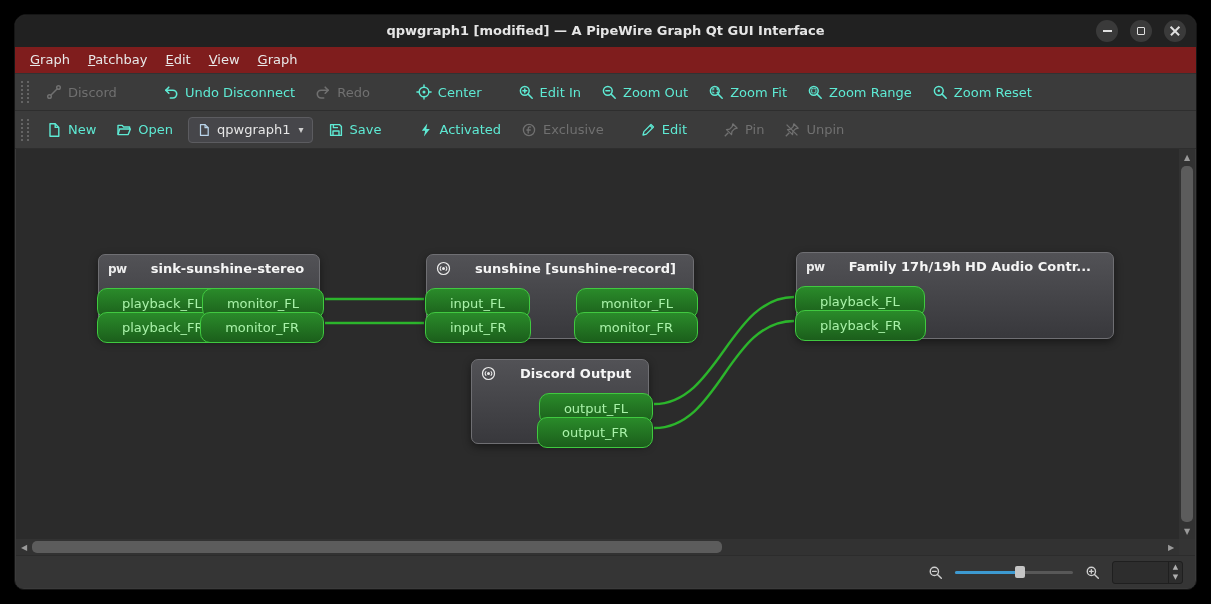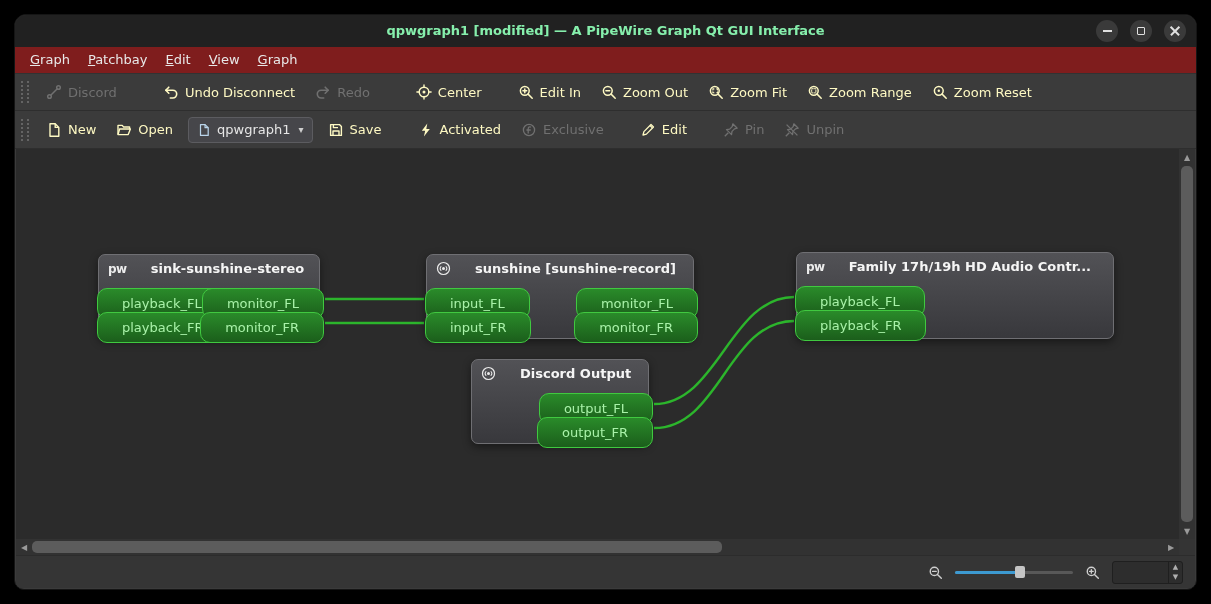--- a/index.html
+++ b/index.html
@@ -6,21 +6,21 @@
   html,body { width:1211px; height:604px; background:#000; overflow:hidden;
               font-family:"DejaVu Sans","Liberation Sans",sans-serif; }
 
   .window { position:absolute; left:14px; top:14px; width:1183px; height:576px;
             background:#3b3b3b; border-radius:12px 12px 10px 10px; overflow:hidden;
             border:1px solid #151515; }
 
   
   .titlebar { position:absolute; left:0; top:0; right:0; height:32px; background:#212121; }
   .titlebar .title { position:absolute; left:0; right:0; top:0; height:32px; line-height:32px;
-                     text-align:center; color:#86efac; font-size:13px; font-weight:bold; }
+                     text-align:center; color:#e5e5e5; font-size:13px; font-weight:bold; }
   .winbtns { position:absolute; right:10px; top:5px; display:flex; gap:12px; }
   .winbtn { width:22px; height:22px; border-radius:50%; background:#3a3a3a;
             display:flex; align-items:center; justify-content:center; }
   .g-min { width:9px; height:1.5px; background:#e0e0e0; }
   .g-max { width:8px; height:8px; border:1.3px solid #e0e0e0; border-radius:1px; }
   .g-close { position:relative; width:10px; height:10px; }
   .g-close i { position:absolute; left:-1px; top:4.3px; width:12px; height:1.5px; background:#e0e0e0; }
   .g-close i:first-child { transform:rotate(45deg); }
   .g-close i:last-child  { transform:rotate(-45deg); }
 
@@ -31,21 +31,21 @@
   .menu-item::first-letter { text-decoration:underline; }
 
   
   .toolbar { position:absolute; left:0; right:0; display:flex; align-items:center;
              background:#3b3b3b; padding:0 4px; gap:2px; border-bottom:1px solid #2e2e2e; }
   .toolbar.row1 { top:59px;  height:37px; }
   .toolbar.row2 { top:96px;  height:38px; }
   .grip { width:8px; height:22px; margin:0 6px 0 2px;
           border-left:2px dotted #646464; border-right:2px dotted #646464; }
   .tbtn { display:flex; align-items:center; gap:6px; height:28px; padding:0 9px;
-          color:#fef9c3; font-size:13px; border-radius:4px; white-space:nowrap; }
+          color:#5eead4; font-size:13px; border-radius:4px; white-space:nowrap; }
   .tbtn.disabled { color:#707070; }
   .tbtn .icon { display:flex; }
   .spacer { width:24px; }
   .spacer.sm { width:14px; }
   .combo { display:flex; align-items:center; gap:6px; height:26px; padding:0 8px; margin:0 4px;
            background:#46464a; border:1px solid #5c5c60; border-radius:4px;
            color:#e6e6e6; font-size:13px; }
   .combo .arrow { color:#cfcfcf; font-size:10px; margin-left:2px; }
 
   

